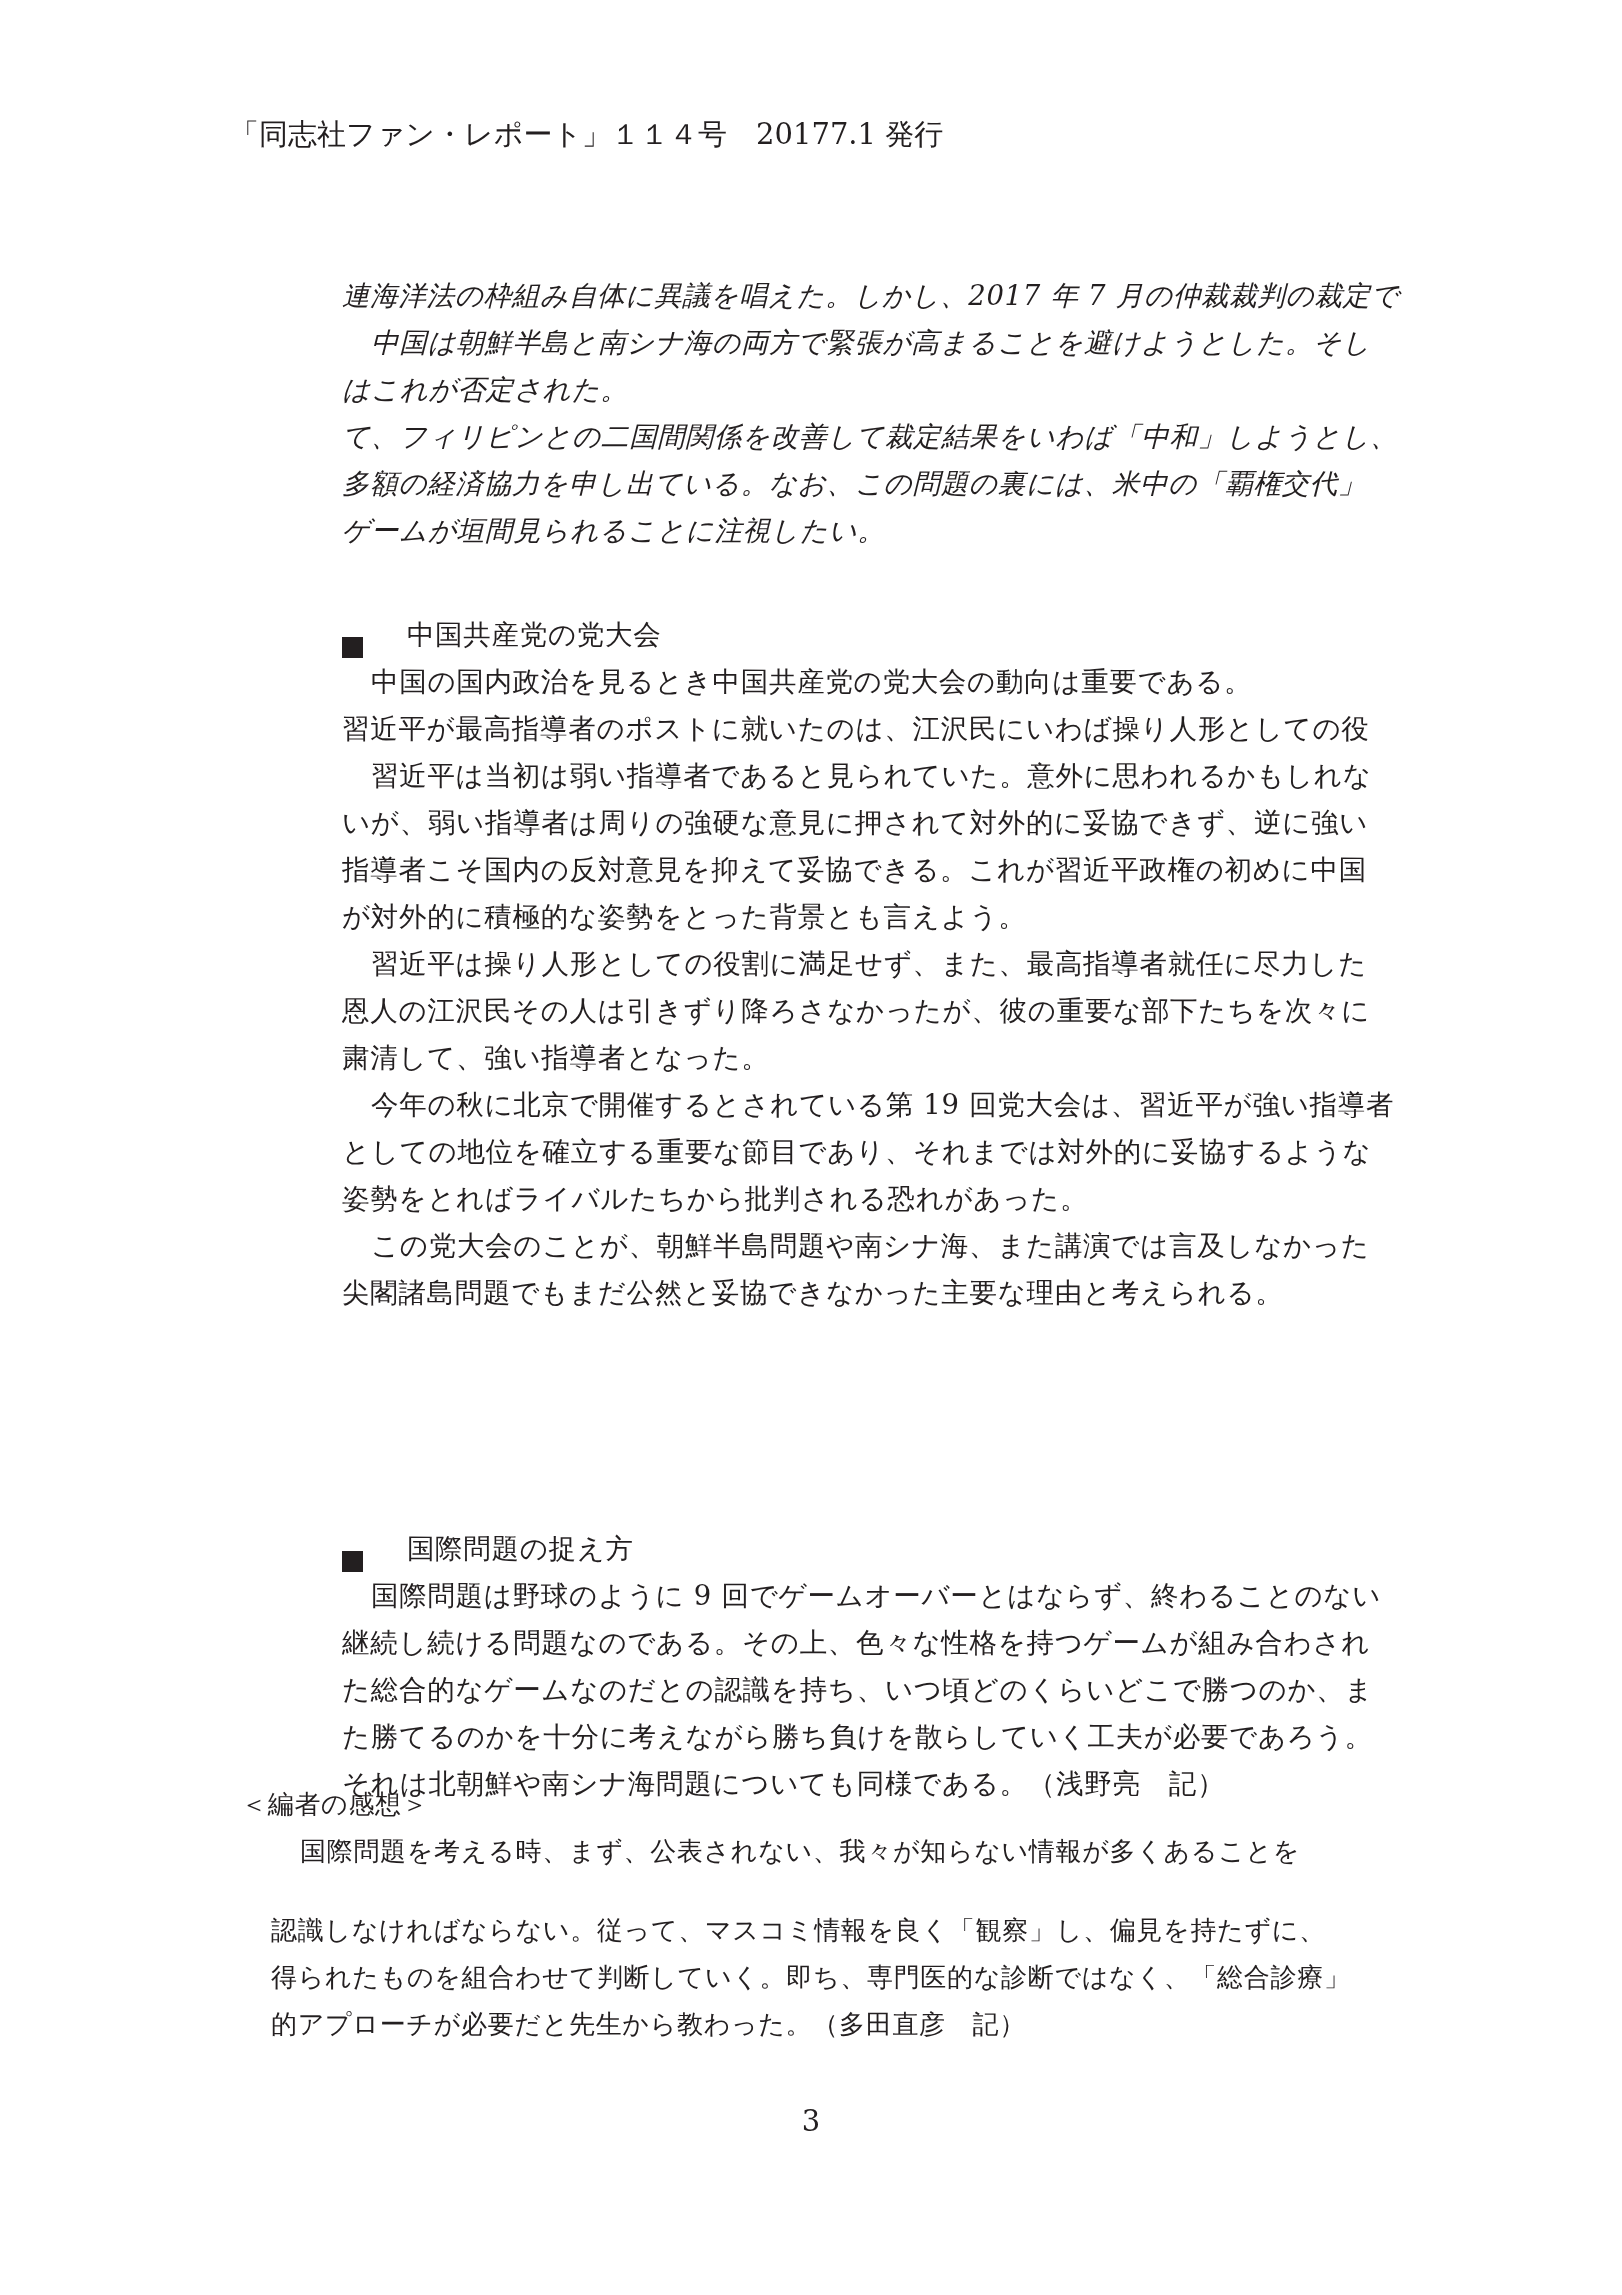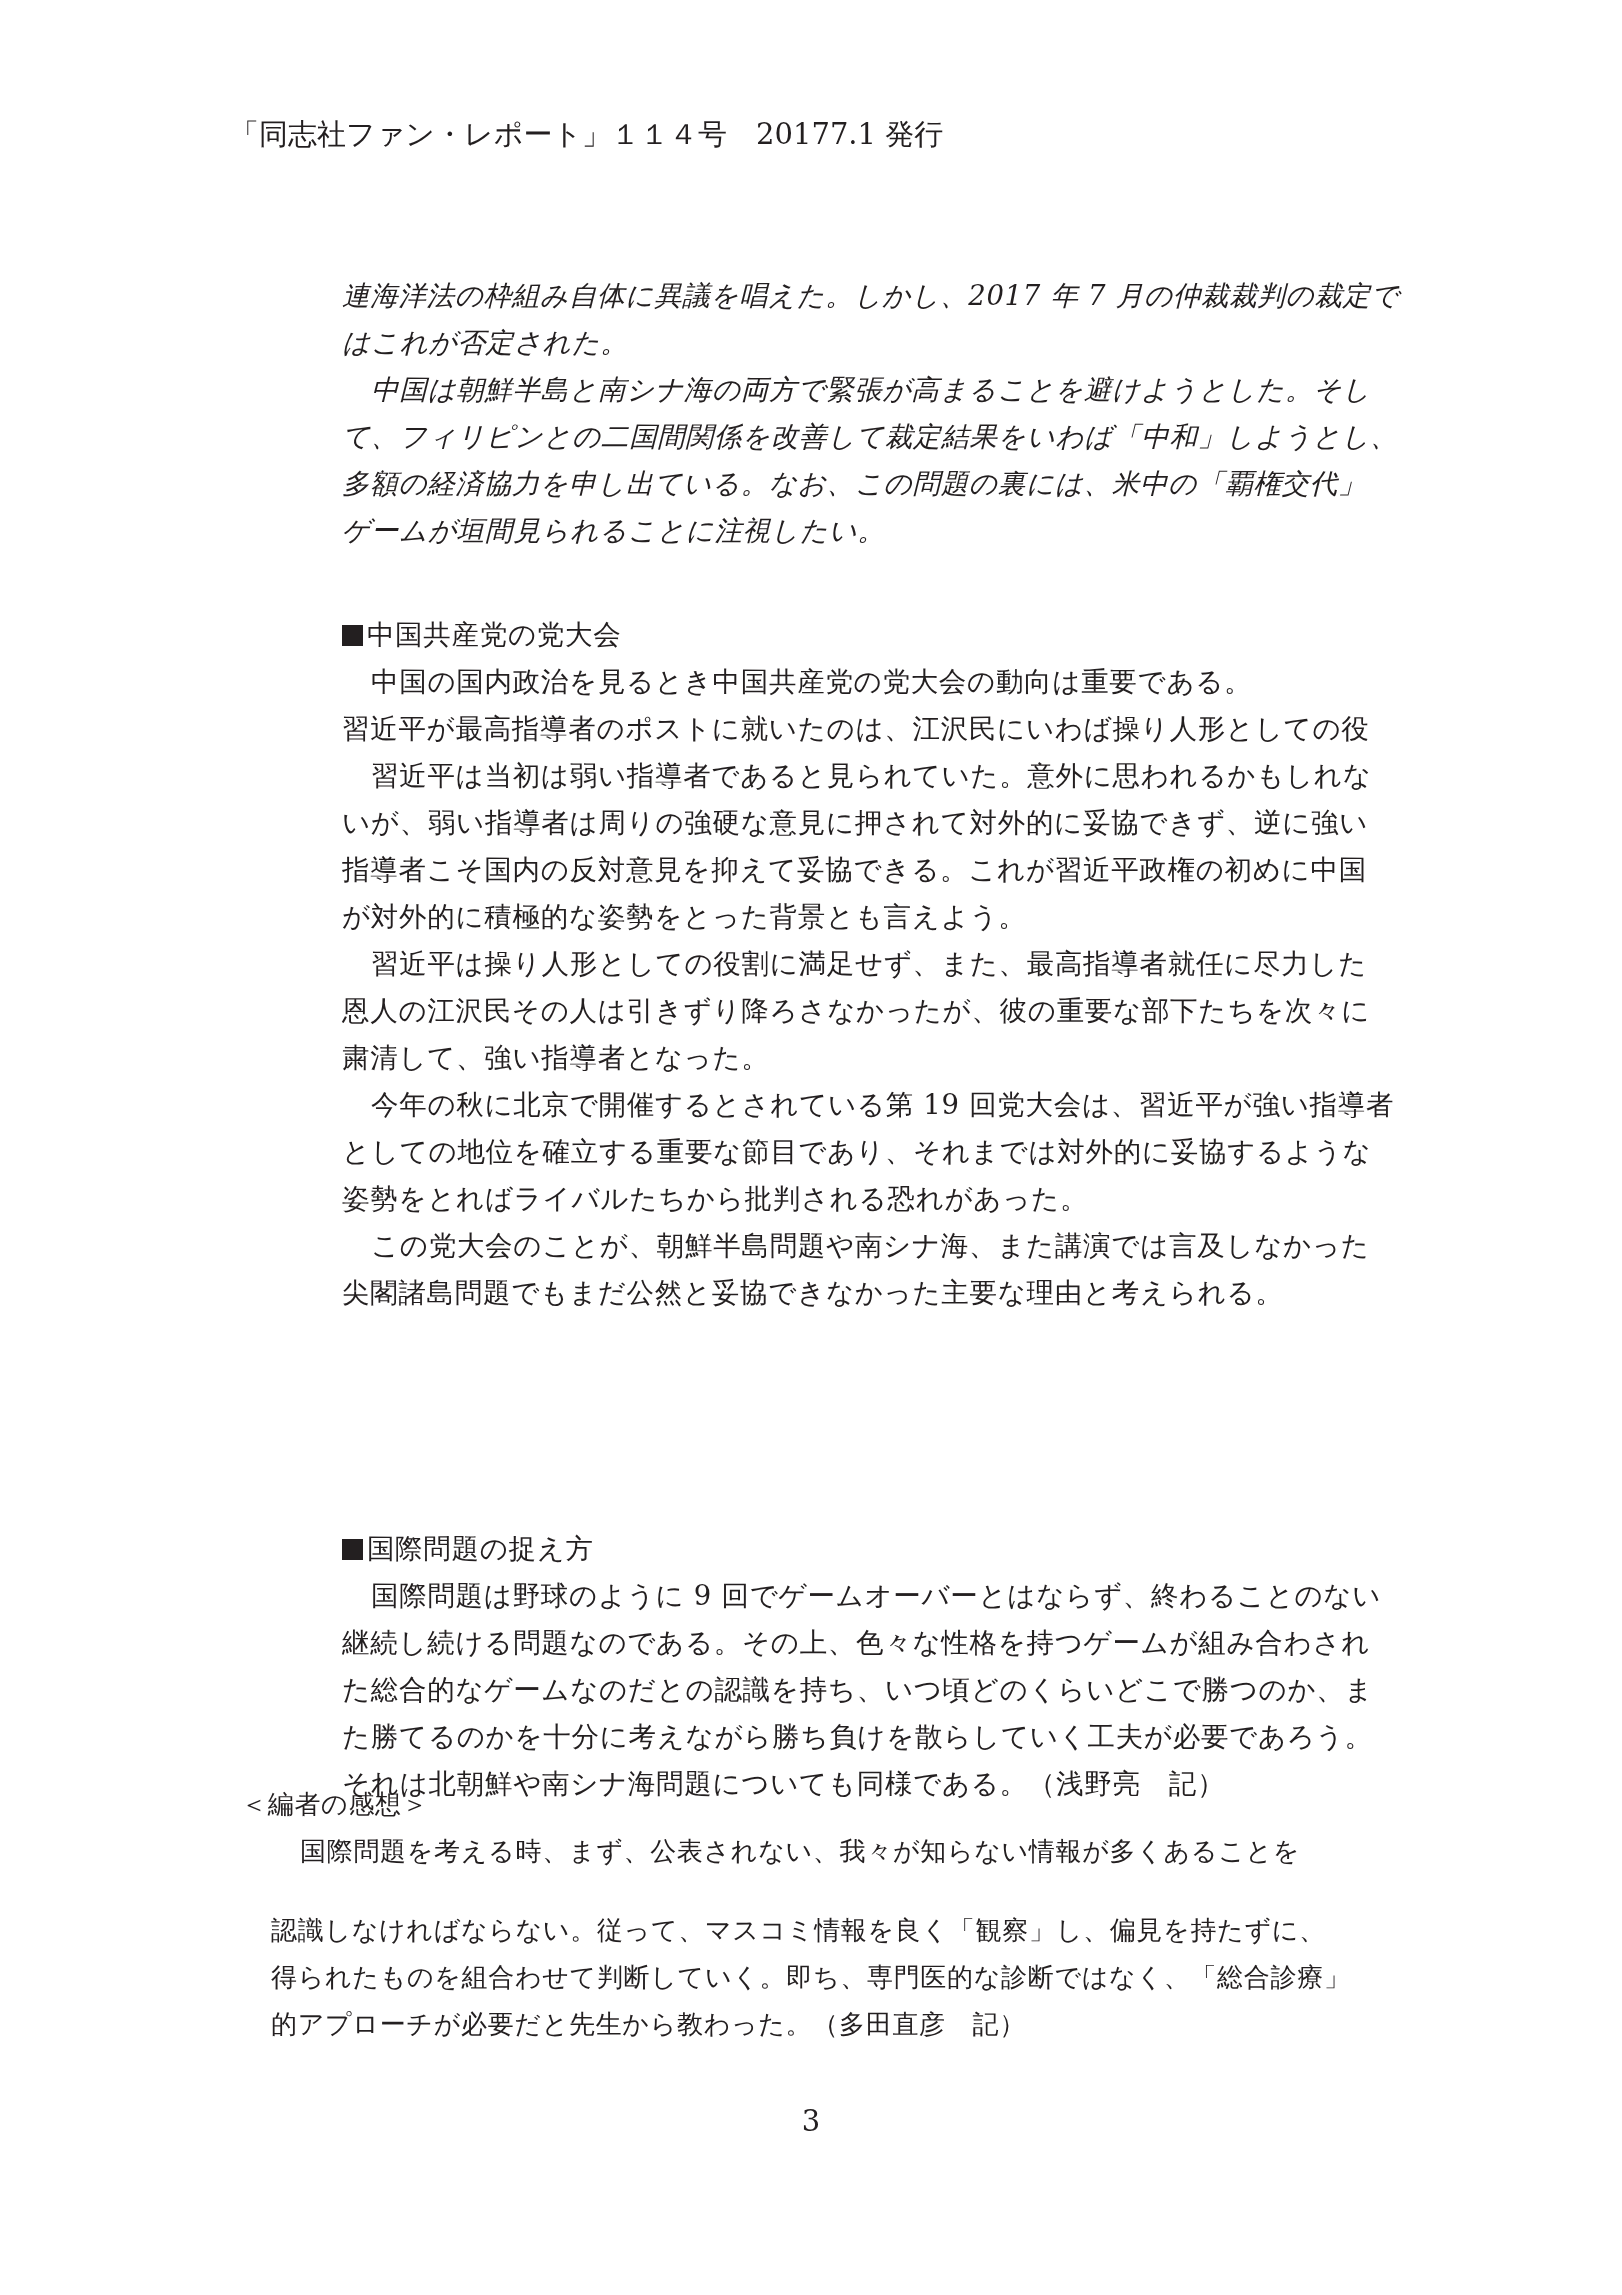--- a/index.html
+++ b/index.html
@@ -14,42 +14,42 @@
   }
   .body-block {
     position: absolute; left: 342px; width: 1040px;
     font-size: 27.5px;
   }
   .line {
     display: block; height: 47px; line-height: 47px;
     white-space: nowrap; letter-spacing: 0.7px;
   }
   .indent { padding-left: 29px; }
-  .section-heading { display: flex; align-items: center; }
+  .section-heading { display: flex; align-items: flex-end; gap: 40px; }
   .square {
     display: inline-block; width: 21px; height: 21px; background: #231f20;
     margin-right: 3.9px; margin-top: 2.6px;
   }
   .editor-block {
     position: absolute; left: 241px; width: 1152px; font-size: 26px;
   }
   .page-number {
     position: absolute; left: 0; width: 1622px; top: 2102px;
     text-align: center; font-size: 29px; line-height: 39px;
   }
 </style>
 </head>
 <body>
 
 <div class="header">「同志社ファン・レポート」１１４号　20177.1 発行</div>
 
 <div class="body-block" style="top:272px;font-style:italic;">
   <span class="line">連海洋法の枠組み自体に異議を唱えた。しかし、2017 年 7 月の仲裁裁判の裁定で</span>
+  <span class="line indent">中国は朝鮮半島と南シナ海の両方で緊張が高まることを避けようとした。そし</span>
   <span class="line">はこれが否定された。</span>
-  <span class="line indent">中国は朝鮮半島と南シナ海の両方で緊張が高まることを避けようとした。そし</span>
   <span class="line">て、フィリピンとの二国間関係を改善して裁定結果をいわば「中和」しようとし、</span>
   <span class="line">多額の経済協力を申し出ている。なお、この問題の裏には、米中の「覇権交代」</span>
   <span class="line">ゲームが垣間見られることに注視したい。</span>
 </div>
 
 <div class="body-block" style="top:611px;">
   <div class="line section-heading">
     <span class="square"></span>
     <span>中国共産党の党大会</span>
   </div>

